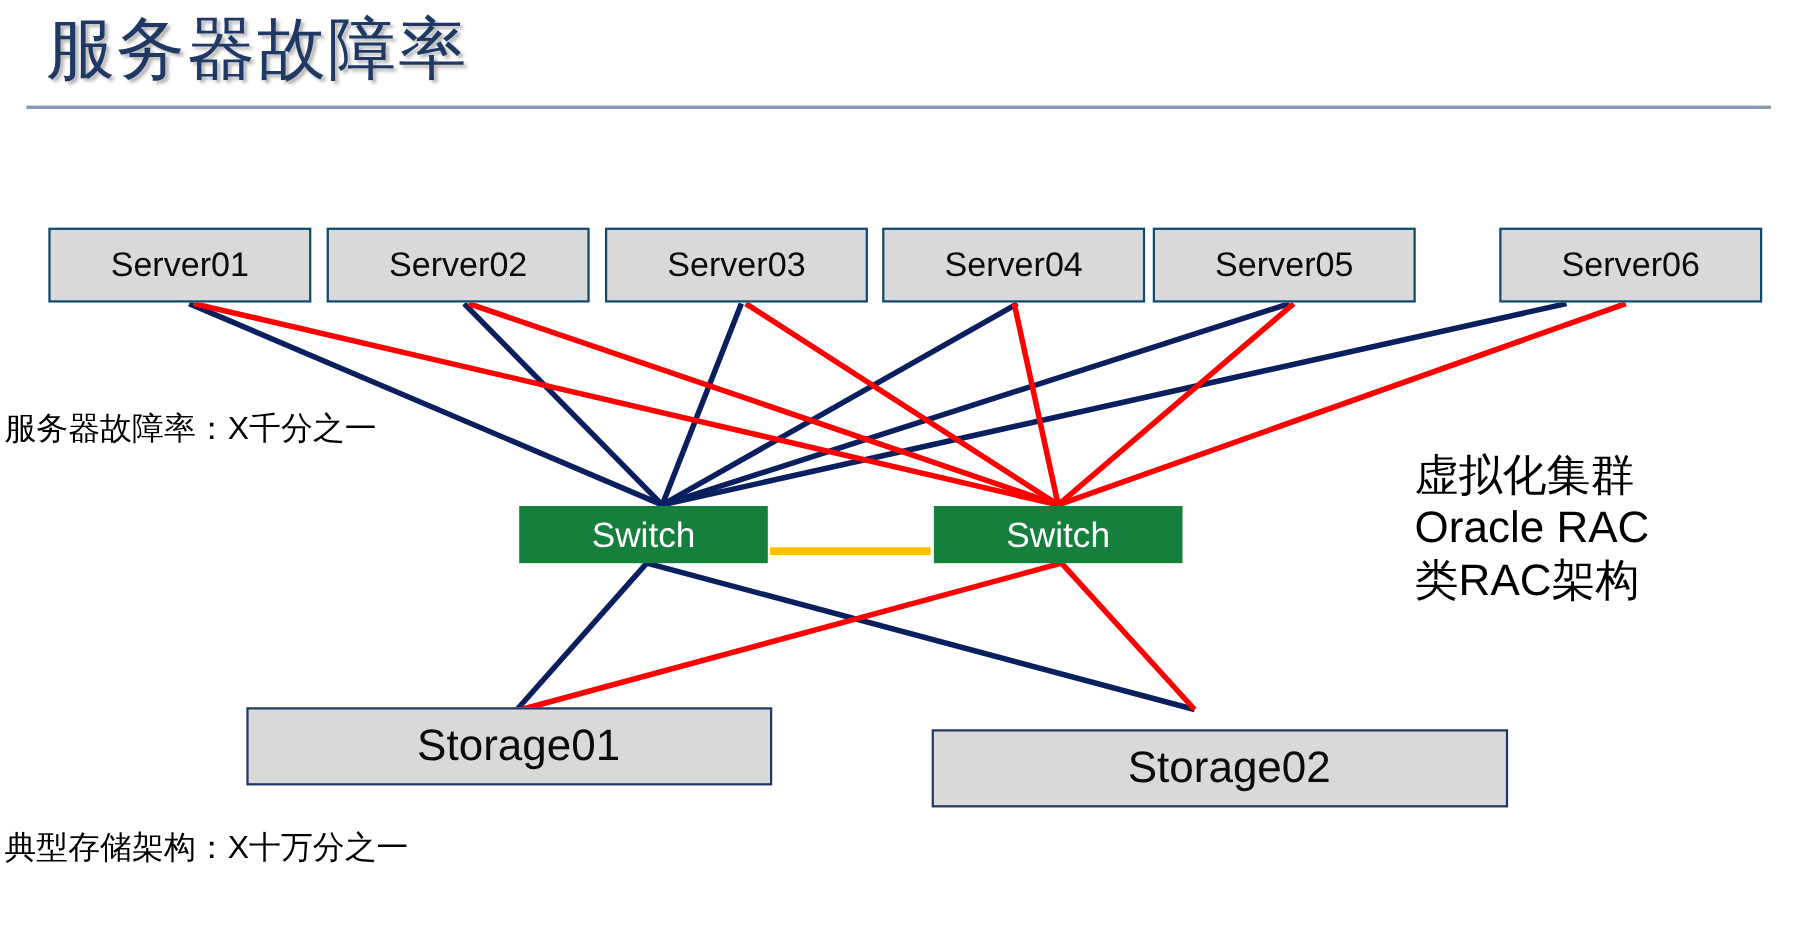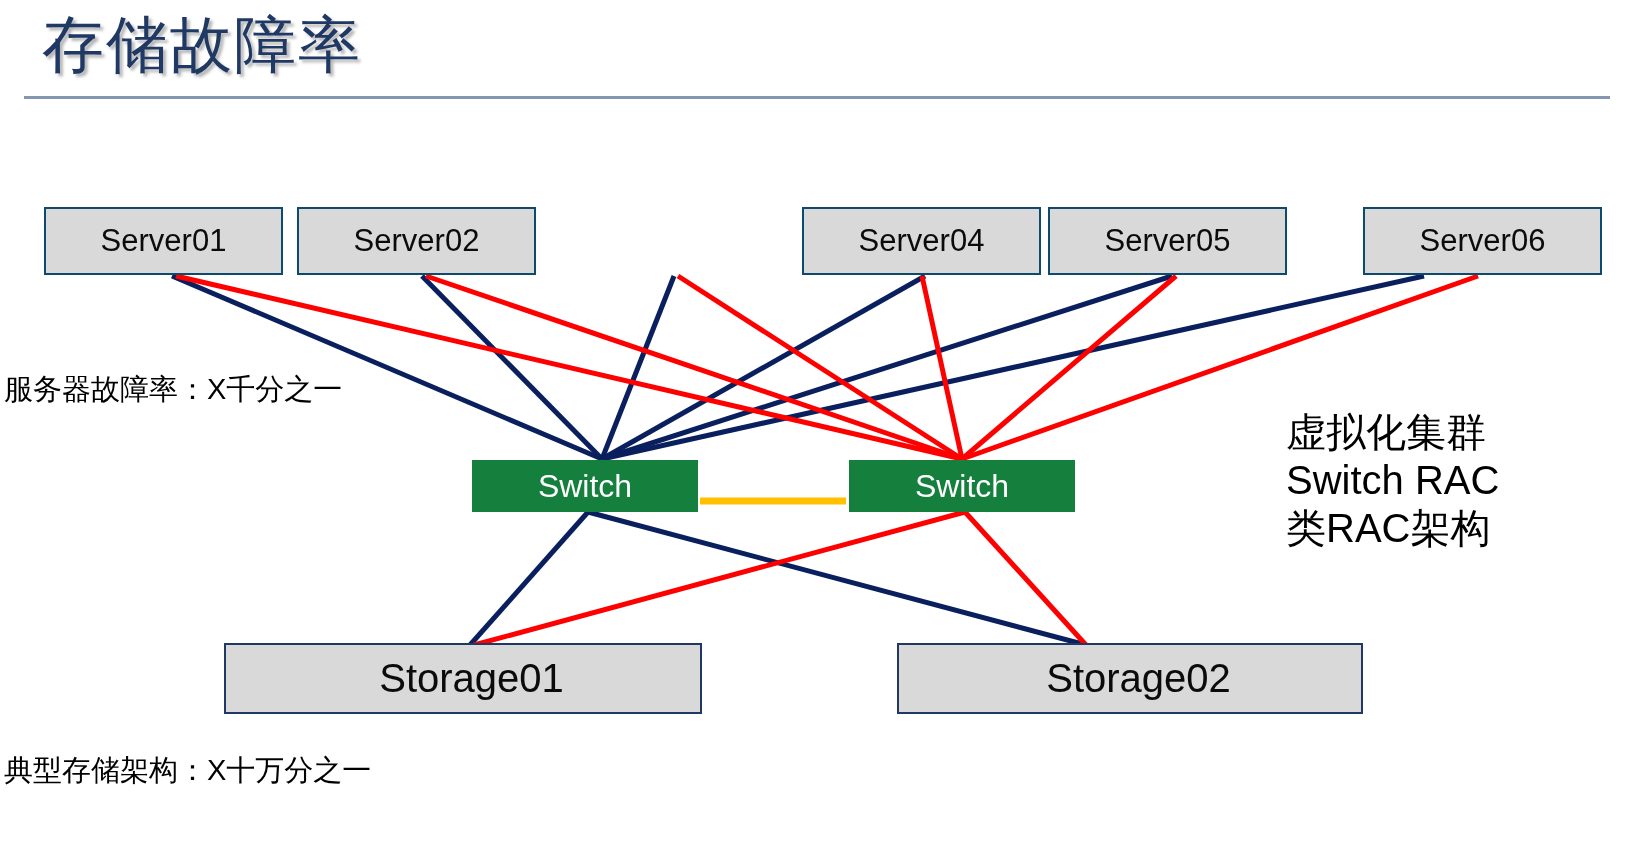--- a/index.html
+++ b/index.html
@@ -105,21 +105,21 @@
     color: #000000;
     white-space: nowrap;
   }
   #cluster-note div { display: block; }
 </style>
 </head>
 <body>
 
 <div id="slide">
 
-  <div id="title">存储故障率</div>
+  <div id="title">服务器故障率</div>
   <div id="title-rule"></div>
 
   <svg id="wires" viewBox="0 0 1632 847" preserveAspectRatio="none">
       <line x1="172" y1="276" x2="602" y2="459" stroke="#0A1F5E" stroke-width="5" stroke-linecap="butt"></line>
       <line x1="422" y1="276" x2="602" y2="459" stroke="#0A1F5E" stroke-width="5" stroke-linecap="butt"></line>
       <line x1="674" y1="276" x2="602" y2="459" stroke="#0A1F5E" stroke-width="5" stroke-linecap="butt"></line>
       <line x1="925" y1="276" x2="602" y2="459" stroke="#0A1F5E" stroke-width="5" stroke-linecap="butt"></line>
       <line x1="1172" y1="276" x2="602" y2="459" stroke="#0A1F5E" stroke-width="5" stroke-linecap="butt"></line>
       <line x1="1424" y1="276" x2="602" y2="459" stroke="#0A1F5E" stroke-width="5" stroke-linecap="butt"></line>
       <line x1="176" y1="276" x2="962" y2="459" stroke="#FF0000" stroke-width="5" stroke-linecap="butt"></line>
@@ -134,46 +134,49 @@
       <line x1="965" y1="512" x2="1086" y2="645" stroke="#FF0000" stroke-width="5" stroke-linecap="butt"></line>
       <line x1="700" y1="501" x2="846" y2="501" stroke="#FFC000" stroke-width="7" stroke-linecap="butt"></line>
     </svg>
 
   <div class="node server-box" style="left: 44px;">
     <span>Server01</span>
   </div>
   <div class="node server-box" style="left: 297px;">
     <span>Server02</span>
   </div>
+  <div class="node server-box" style="left: 550px;">
+    <span>Server03</span>
+  </div>
   <div class="node server-box" style="left: 802px;">
     <span>Server04</span>
   </div>
   <div class="node server-box" style="left: 1048px;">
     <span>Server05</span>
   </div>
   <div class="node server-box" style="left: 1363px;">
     <span>Server06</span>
   </div>
 
   <div class="node switch-box" style="left: 472px;">
     <span>Switch</span>
   </div>
   <div class="node switch-box" style="left: 849px;">
     <span>Switch</span>
   </div>
 
   <div class="node storage-box" style="left: 224px; width: 478px;">
     <span>Storage01</span>
   </div>
-  <div class="node storage-box" style="left: 897px; width: 466px;">
+  <div class="node storage-box" style="left: 847px; width: 524px; margin-top: 20px;">
     <span>Storage02</span>
   </div>
 
   <div class="note" id="note-server">服务器故障率：X千分之一</div>
   <div class="note" id="note-storage">典型存储架构：X十万分之一</div>
 
   <div id="cluster-note">
     <div>虚拟化集群</div>
-    <div>Switch RAC</div>
+    <div>Oracle RAC</div>
     <div>类RAC架构</div>
   </div>
 
 </div>
 
 </body></html>

